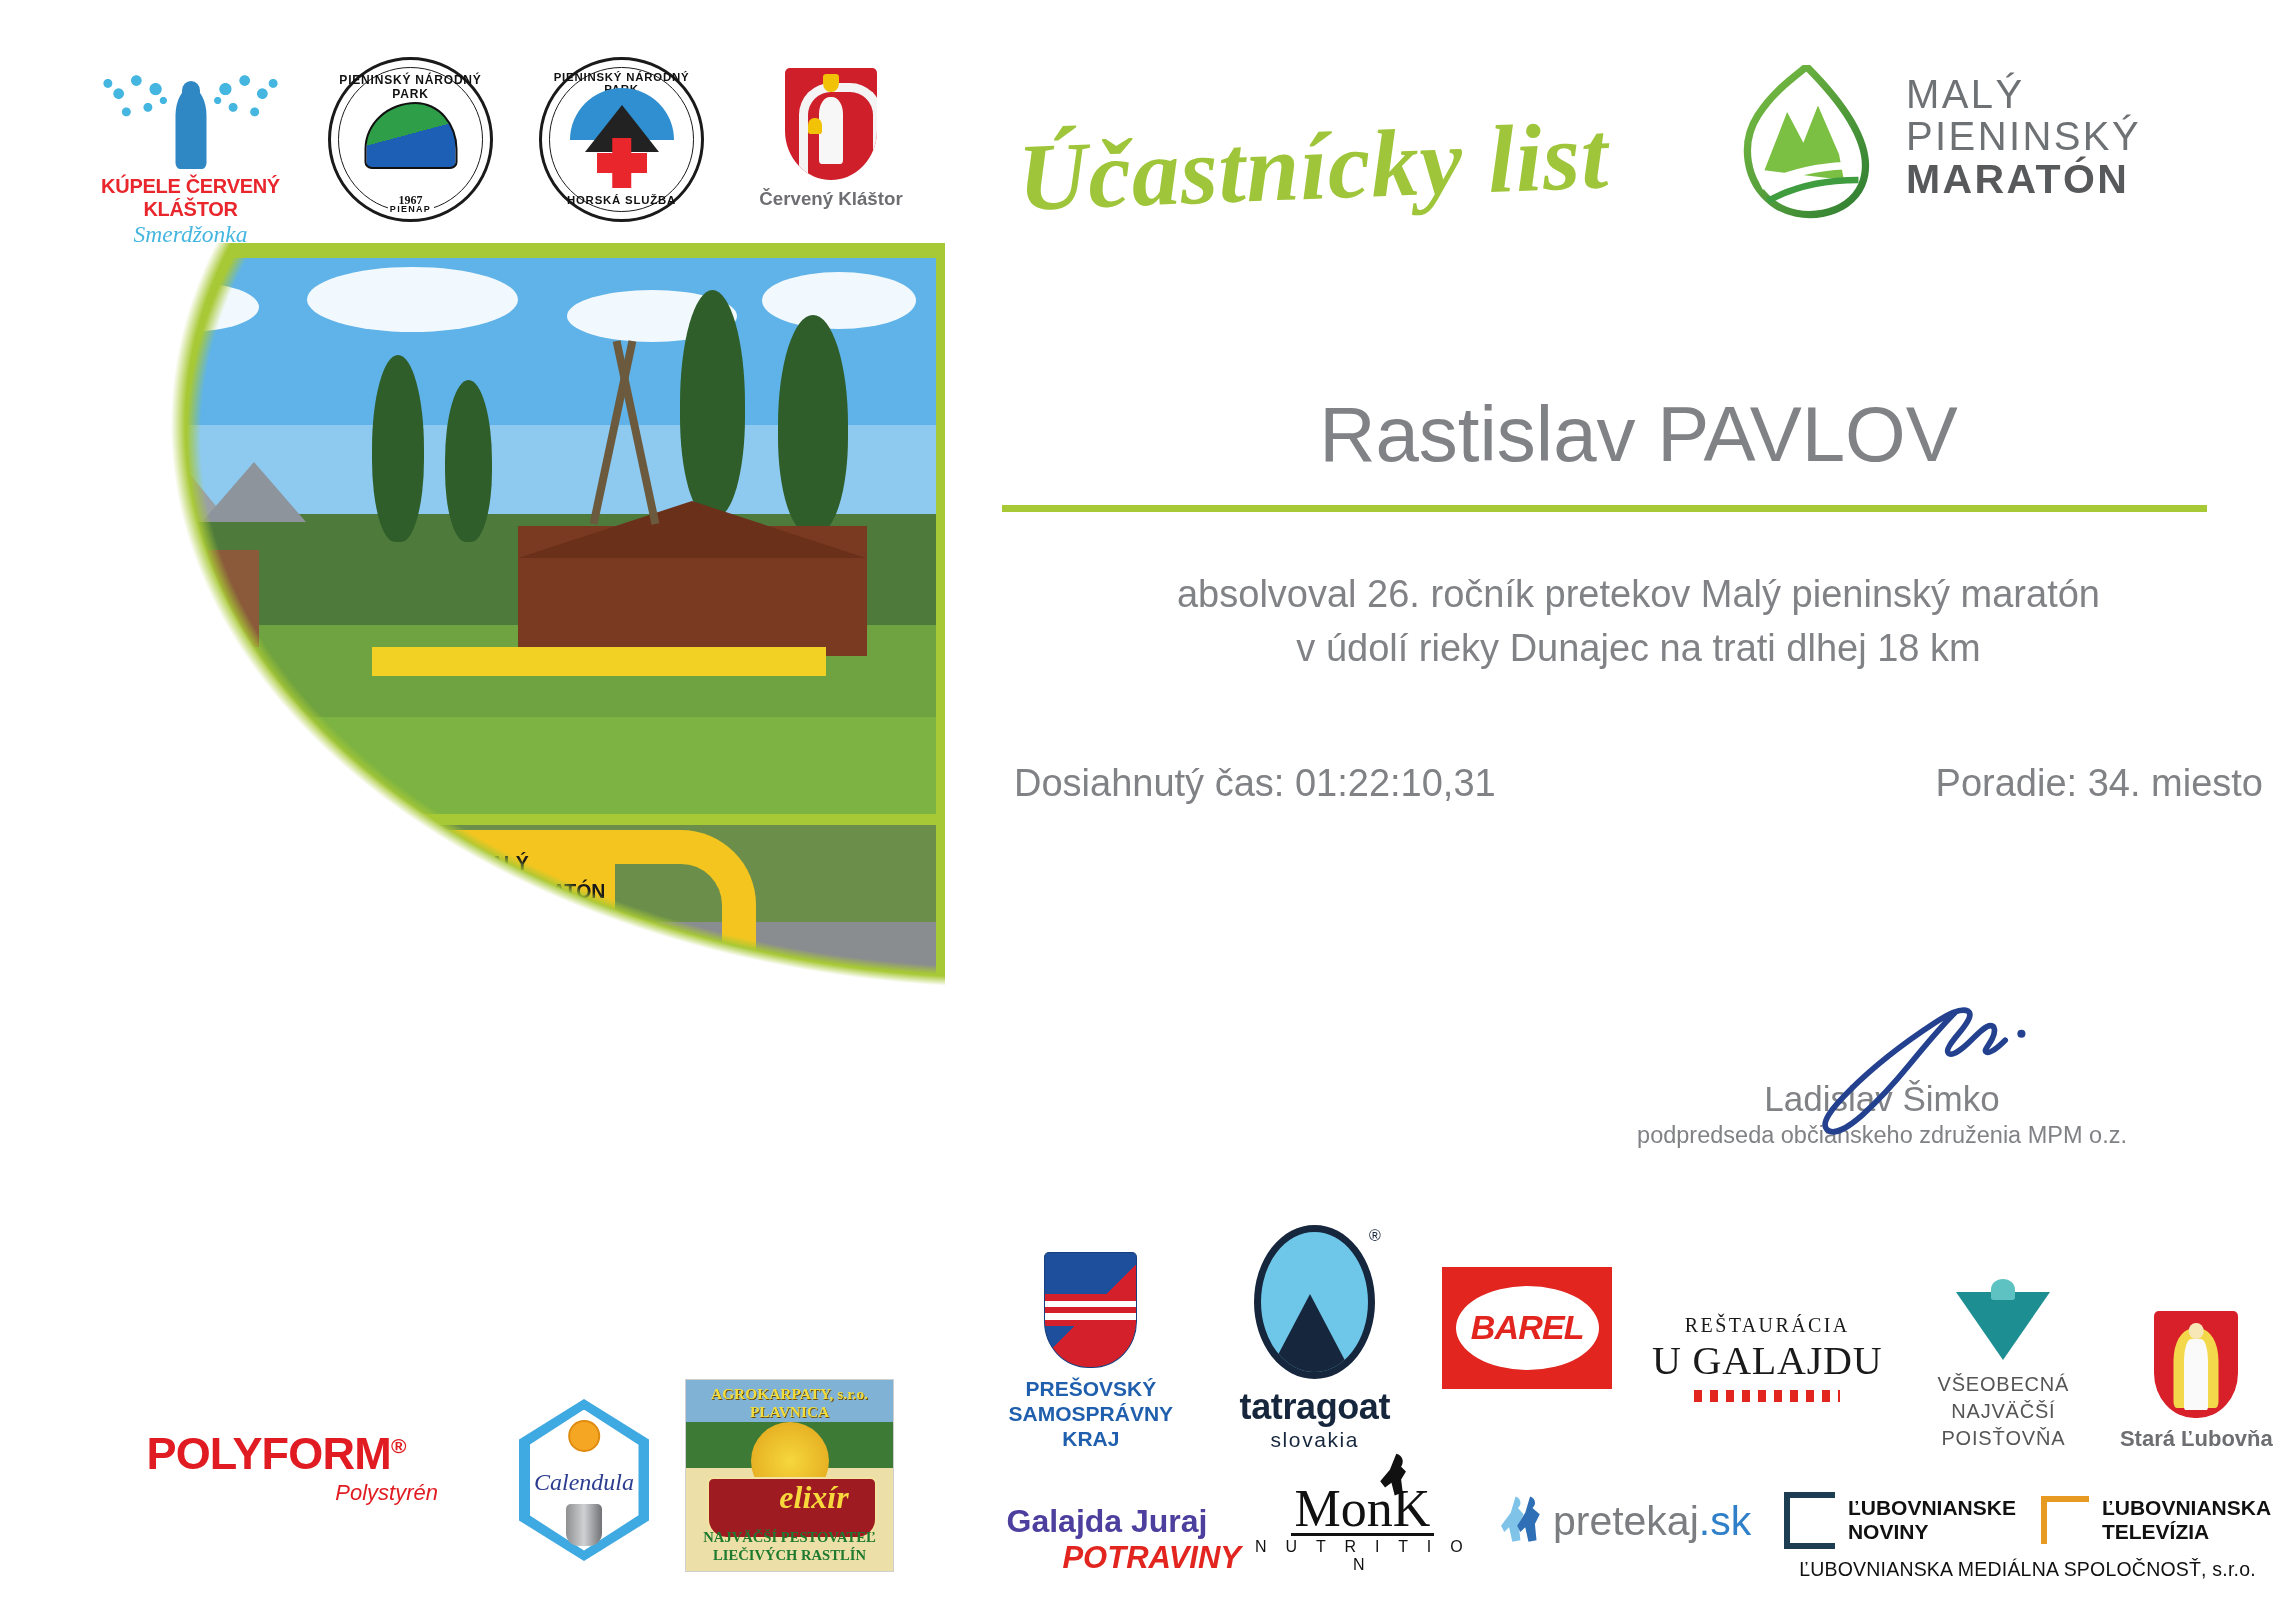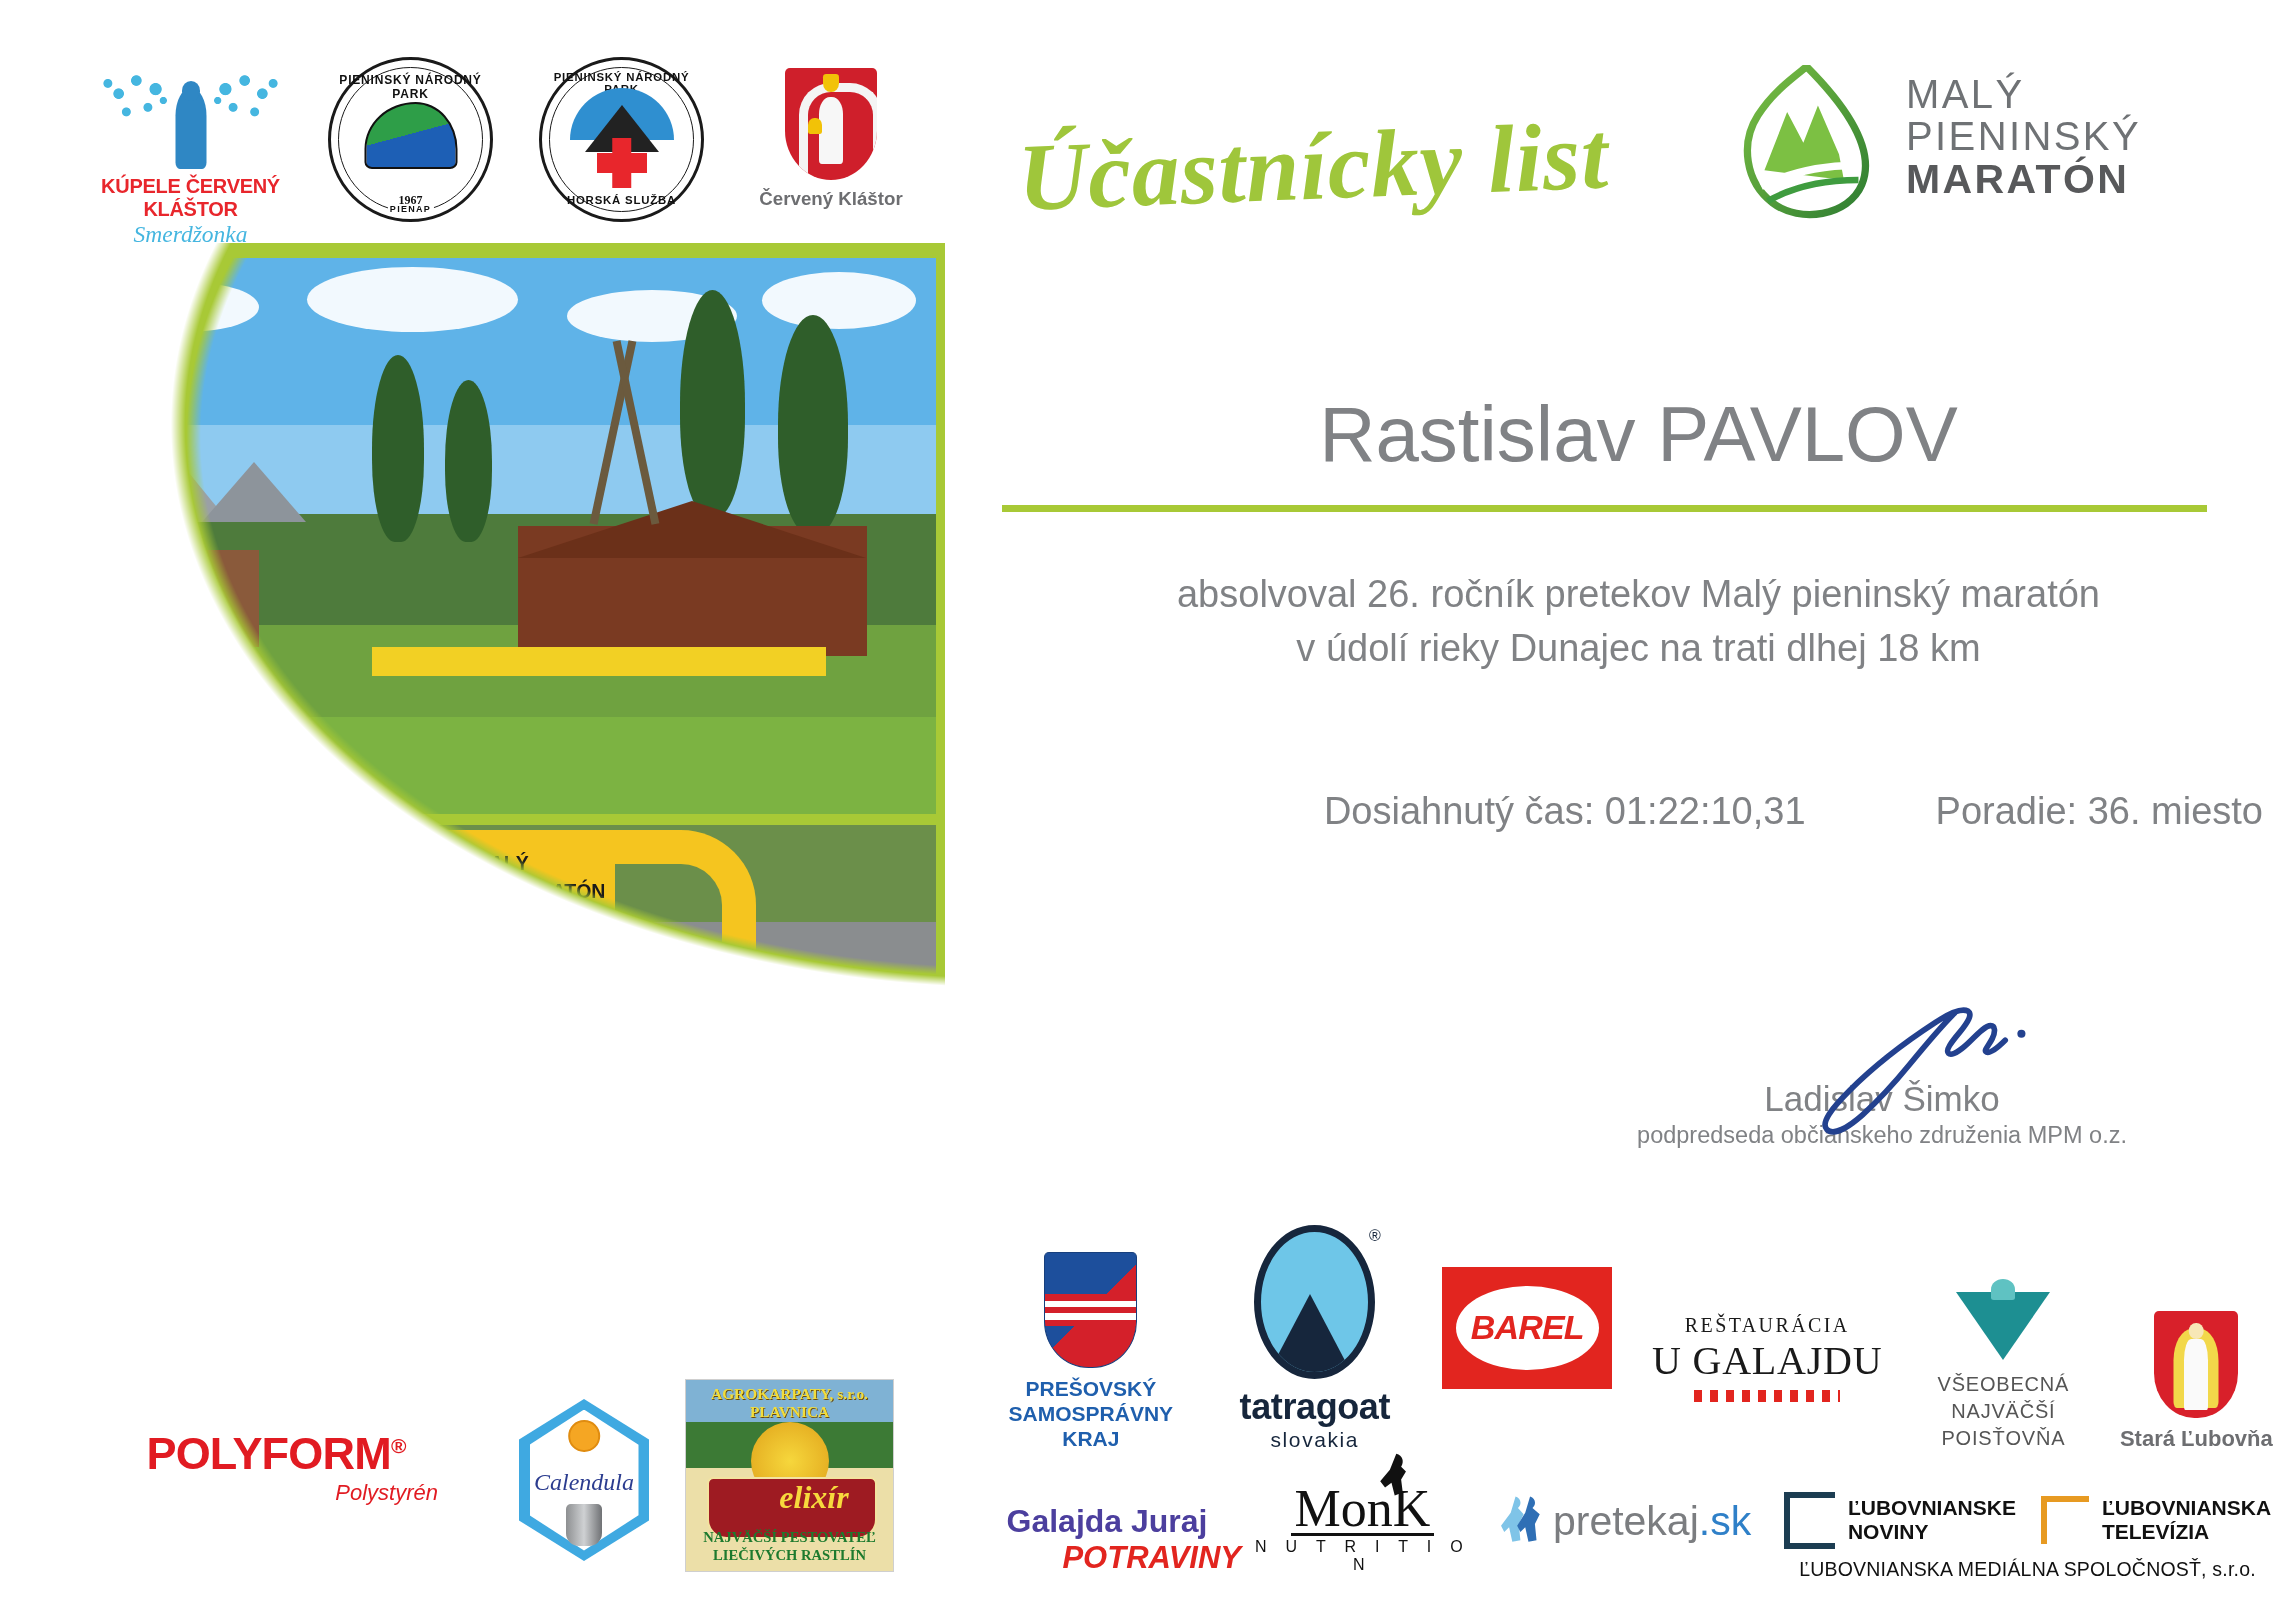--- a/index.html
+++ b/index.html
@@ -111,21 +111,21 @@
       font-weight:bold;text-align:center;font-size:17px;line-height:27.6px;width:49px;height:27.6px;}
   .pavement{position:absolute;left:0;bottom:0;width:100%;height:170px;
       background:repeating-linear-gradient(90deg,#9a9a98 0 18px,#8a8a88 18px 19.5px),
                  repeating-linear-gradient(0deg,transparent 0 14.6px,rgba(0,0,0,.08) 14.6px 16px);}
 
   
   #participant-name{left:1014px;top:389px;width:1249px;text-align:center;
       font-size:78px;color:#808285;}
   #green-rule{left:1002px;top:505px;width:1205px;height:7.3px;background:#a8c936;}
   #desc{left:1014px;top:568px;width:1249px;text-align:center;font-size:38px;line-height:1.42;}
-  #result-row{left:1014px;top:790px;width:1249px;display:flex;justify-content:flex-end;gap:130px;font-size:38px;}
+  #result-row{left:1014px;top:762px;width:1249px;display:flex;justify-content:space-between;gap:130px;font-size:38px;}
 
   
   #signature-block{left:1590px;top:998px;width:584px;text-align:center;}
   .sig-mark{position:relative;height:130px;}
   .sig-mark svg{position:absolute;left:50%;top:-8px;transform:translateX(-50%);}
   .sig-name{font-size:35px;color:#808285;margin-top:-49px;}
   .sig-role{font-size:23.5px;color:#808285;margin-top:3.2px;}
 
   
   .sp{position:absolute;text-align:center;}
@@ -340,21 +340,21 @@
 <div class="abs" id="participant-name">Rastislav PAVLOV</div>
 <div class="abs" id="green-rule"></div>
 
 <div class="abs" id="desc">
   <div>absolvoval 26. ročník pretekov Malý pieninský maratón</div>
   <div>v údolí rieky Dunajec na trati dlhej 18 km</div>
 </div>
 
 <div class="abs" id="result-row">
   <div>Dosiahnutý čas: 01:22:10,31</div>
-  <div>Poradie: 36. miesto</div>
+  <div>Poradie: 34. miesto</div>
 </div>
 
 <div class="abs" id="signature-block">
   <div class="sig-mark">
     <svg width="341" height="154" viewBox="0 0 420 190">
       <path d="M300 28 C282 46 262 70 244 92 C226 114 206 136 186 154 C168 170 150 180 142 172
                C134 164 148 146 170 124 C196 98 236 66 276 40 C294 28 308 22 316 26
                C322 30 316 40 306 52 C296 64 288 74 292 78 C296 82 308 74 320 62
                C330 52 338 44 344 44 C350 44 350 52 346 60 C342 68 336 74 338 76
                C342 80 352 72 362 62" fill="none" stroke="#23418f" stroke-width="7" stroke-linecap="round"></path>

